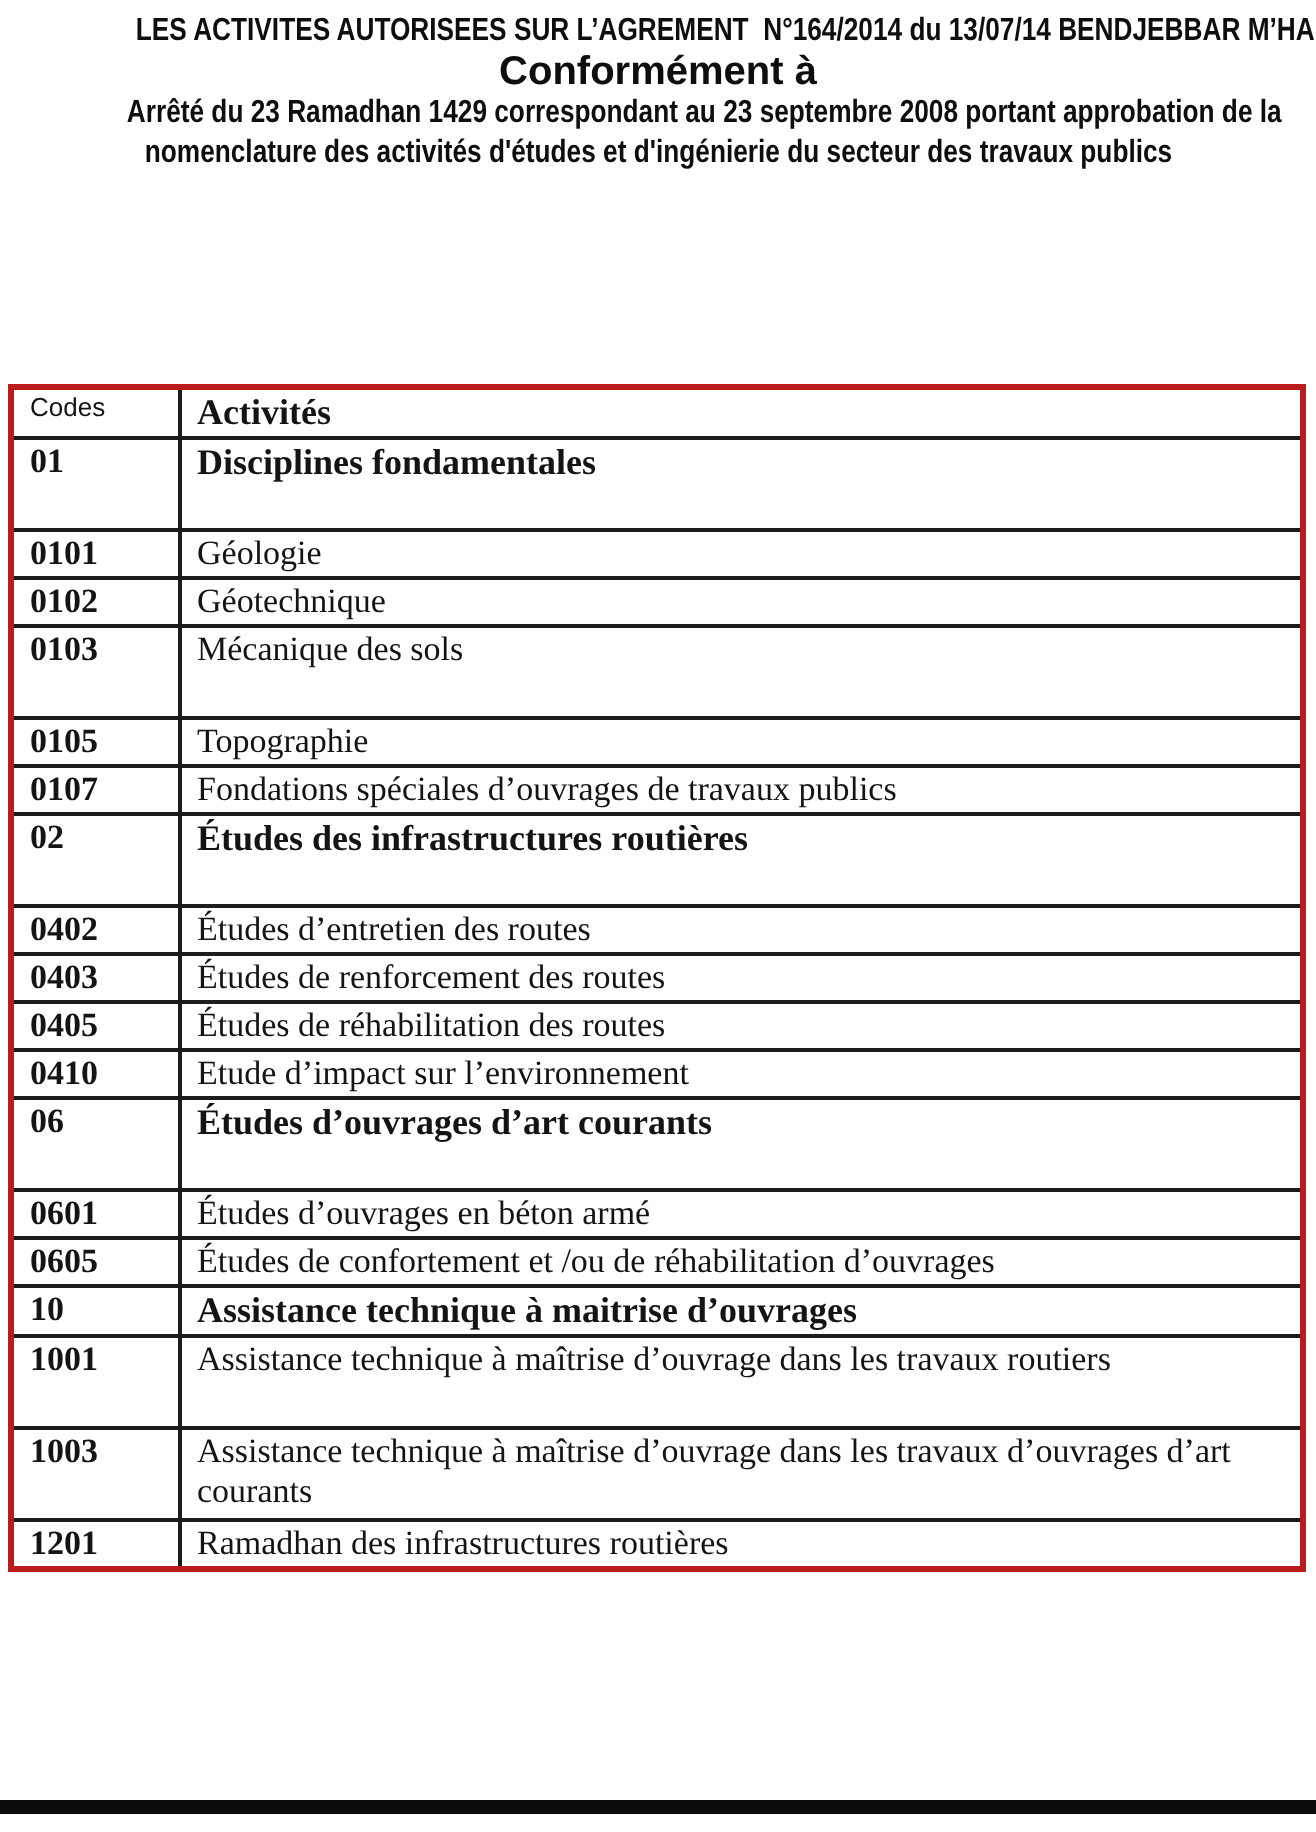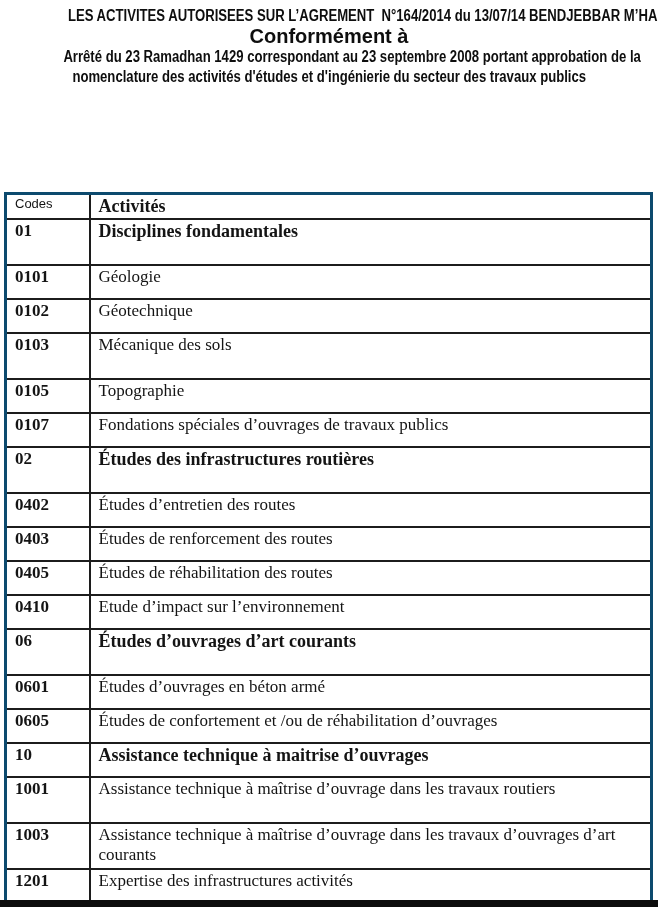--- a/index.html
+++ b/index.html
@@ -40,37 +40,37 @@
     color: #141414;
   }
   table.activities col.c-codes { width: 84px; }
   table.activities th, table.activities td {
     border: 2px solid #1c1c1c;
     vertical-align: top;
     padding: 1px 4px 1px 8px;
     text-align: left;
     overflow: hidden;
   }
-  table.activities { border: 3px solid #0c4a6e; }
+  table.activities { border: 3px solid #b91c1c; }
 
   th.codes-th {
     font-family: "Liberation Sans", sans-serif;
     font-size: 13px;
     font-weight: normal;
     vertical-align: middle;
   }
   th.activities-th {
     font-family: Liberation Serif, serif;
     font-size: 18px;
     font-weight: bold;
     vertical-align: middle;
   }
 
   tr.h-head { height: 24px; }
-  tr.h-n    { height: 34px; font-family: Liberation Serif, serif; }
+  tr.h-n    { height: 24px; font-family: Liberation Serif, serif; }
   tr.h-t    { height: 46px; }
 
   td.code-cell { font-weight: bold; }
   tr.bold-row td { font-weight: bold; }
   tr.bold-row td.activity-cell { font-size: 18px; }
 
   
   .scan-bar {
     position: absolute;
     left: 0; top: 900px;
@@ -169,18 +169,18 @@
       <tr class="h-t">
         <td class="code-cell">1001</td>
         <td class="activity-cell">Assistance technique à maîtrise d’ouvrage dans les travaux routiers</td>
       </tr>
       <tr class="h-t">
         <td class="code-cell">1003</td>
         <td class="activity-cell">Assistance technique à maîtrise d’ouvrage dans les travaux d’ouvrages d’art courants</td>
       </tr>
       <tr class="h-n">
         <td class="code-cell">1201</td>
-        <td class="activity-cell">Expertise des infrastructures activités</td>
+        <td class="activity-cell">Ramadhan des infrastructures routières</td>
       </tr>
     </tbody>
 </table>
 
 <div class="scan-bar"></div>
 
 </body></html>

